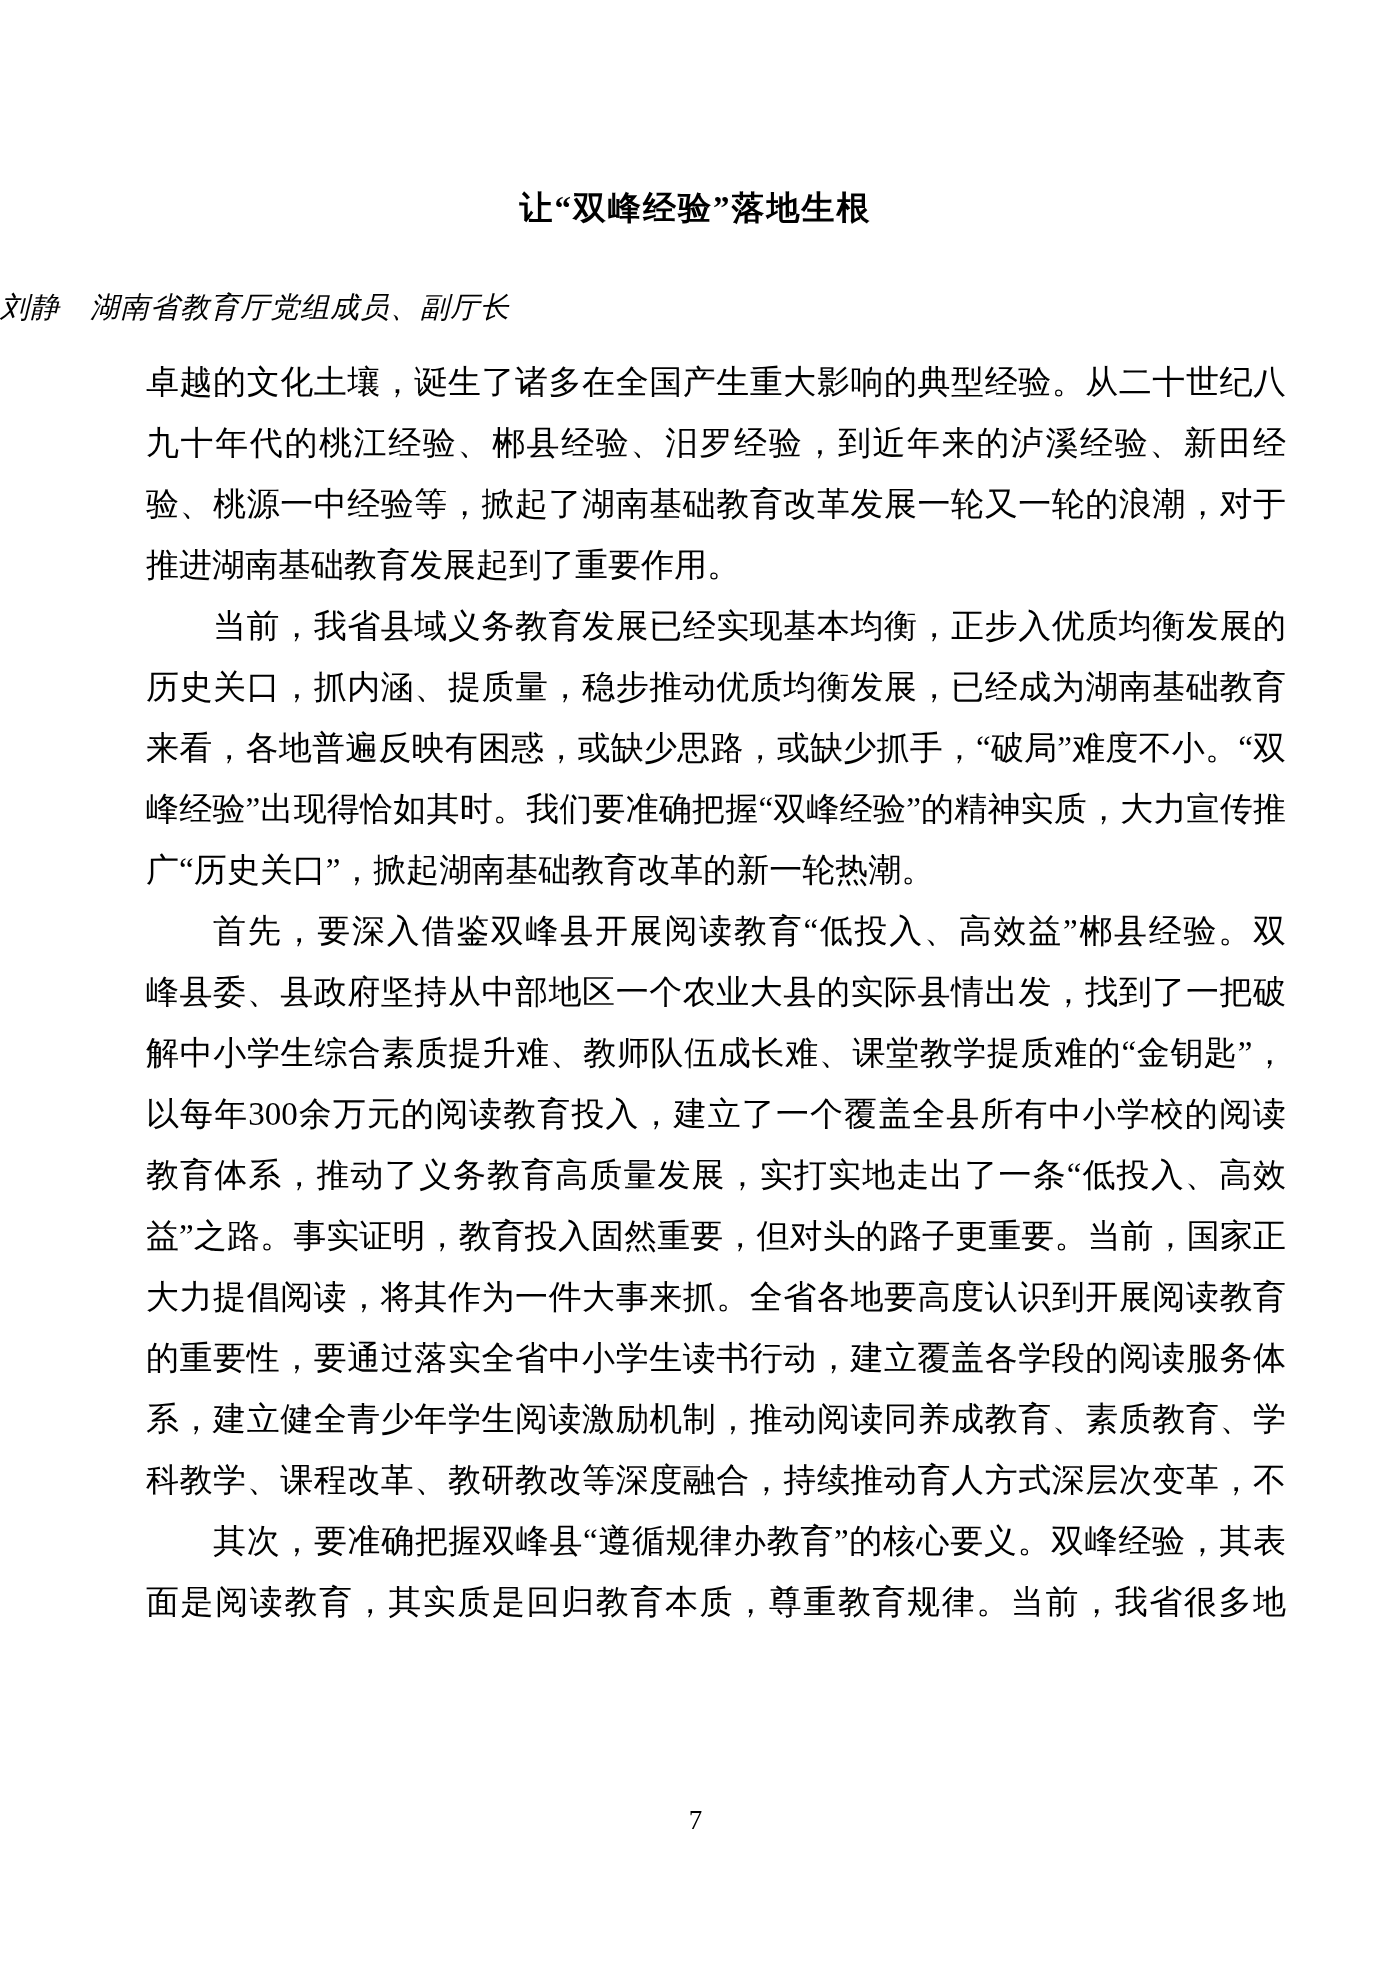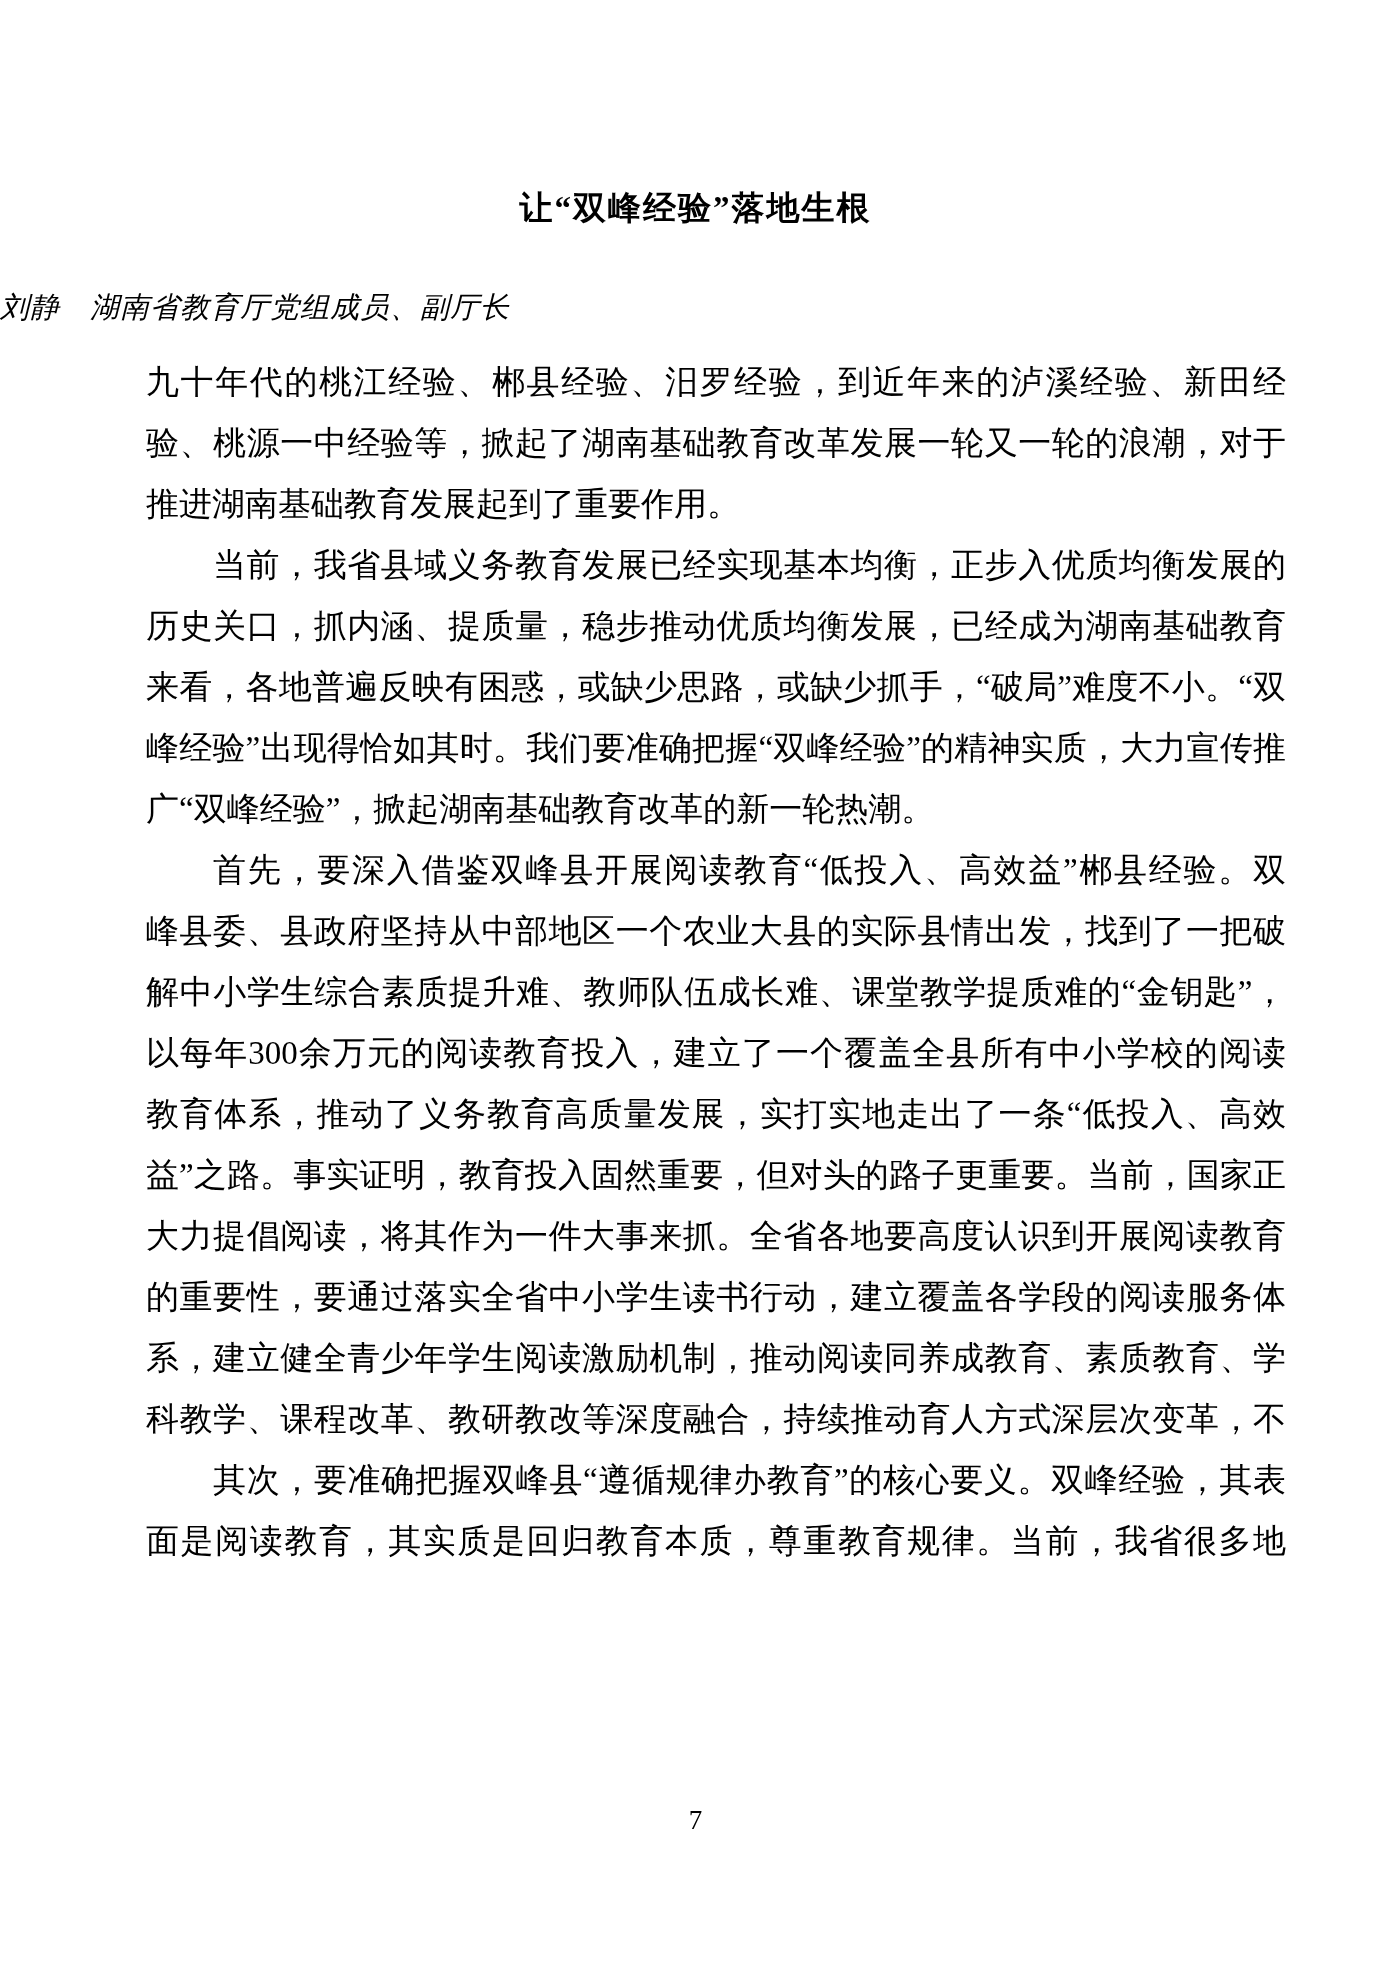--- a/index.html
+++ b/index.html
@@ -61,31 +61,32 @@
 </style>
 </head>
 <body>
 
 <div class="doc-title">让“双峰经验”落地生根</div>
 <div class="byline">刘静　湖南省教育厅党组成员、副厅长</div>
 
 <div class="content">
 
   <div class="paragraph">
+    <div class="line">卓越的文化土壤，诞生了诸多在全国产生重大影响的典型经验。从二十世纪八</div>
     <div class="line">九十年代的桃江经验、郴县经验、汨罗经验，到近年来的泸溪经验、新田经</div>
     <div class="line">验、桃源一中经验等，掀起了湖南基础教育改革发展一轮又一轮的浪潮，对于</div>
     <div class="line short">推进湖南基础教育发展起到了重要作用。</div>
   </div>
 
   <div class="paragraph">
     <div class="line first">当前，我省县域义务教育发展已经实现基本均衡，正步入优质均衡发展的</div>
     <div class="line">历史关口，抓内涵、提质量，稳步推动优质均衡发展，已经成为湖南基础教育</div>
     <div class="line">来看，各地普遍反映有困惑，或缺少思路，或缺少抓手，“破局”难度不小。“双</div>
     <div class="line">峰经验”出现得恰如其时。我们要准确把握“双峰经验”的精神实质，大力宣传推</div>
-    <div class="line short">广“双峰经验”，掀起湖南基础教育改革的新一轮热潮。</div>
+    <div class="line short">广“历史关口”，掀起湖南基础教育改革的新一轮热潮。</div>
   </div>
 
   <div class="paragraph">
     <div class="line first">首先，要深入借鉴双峰县开展阅读教育“低投入、高效益”郴县经验。双</div>
     <div class="line">峰县委、县政府坚持从中部地区一个农业大县的实际县情出发，找到了一把破</div>
     <div class="line">解中小学生综合素质提升难、教师队伍成长难、课堂教学提质难的“金钥匙”，</div>
     <div class="line">以每年300余万元的阅读教育投入，建立了一个覆盖全县所有中小学校的阅读</div>
     <div class="line">教育体系，推动了义务教育高质量发展，实打实地走出了一条“低投入、高效</div>
     <div class="line">益”之路。事实证明，教育投入固然重要，但对头的路子更重要。当前，国家正</div>
     <div class="line">大力提倡阅读，将其作为一件大事来抓。全省各地要高度认识到开展阅读教育</div>

